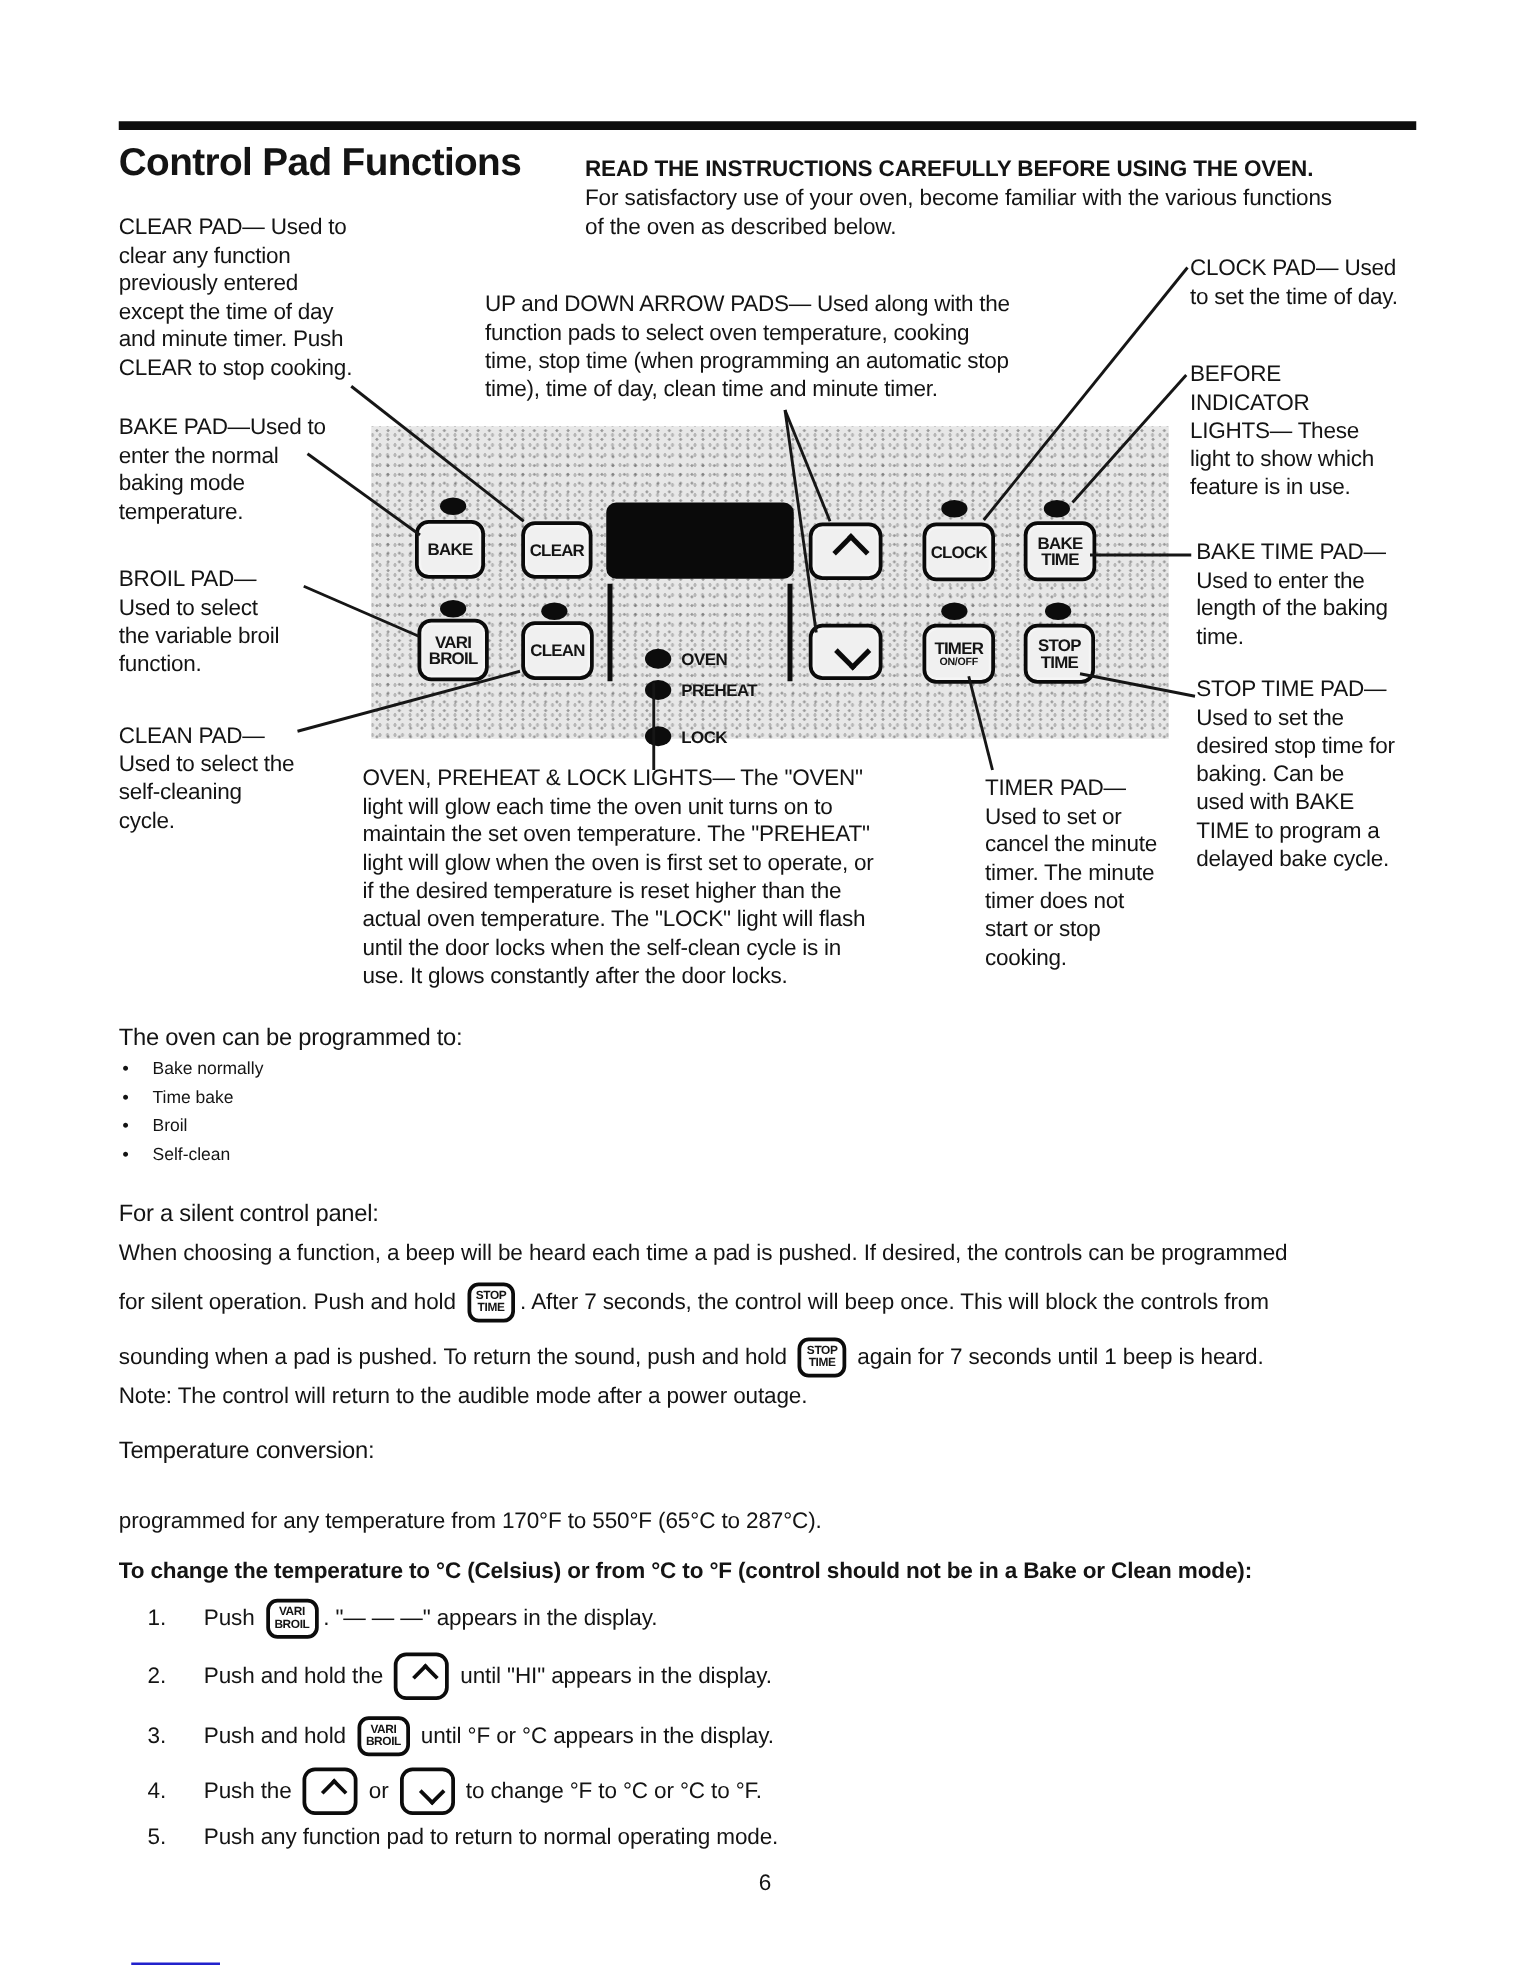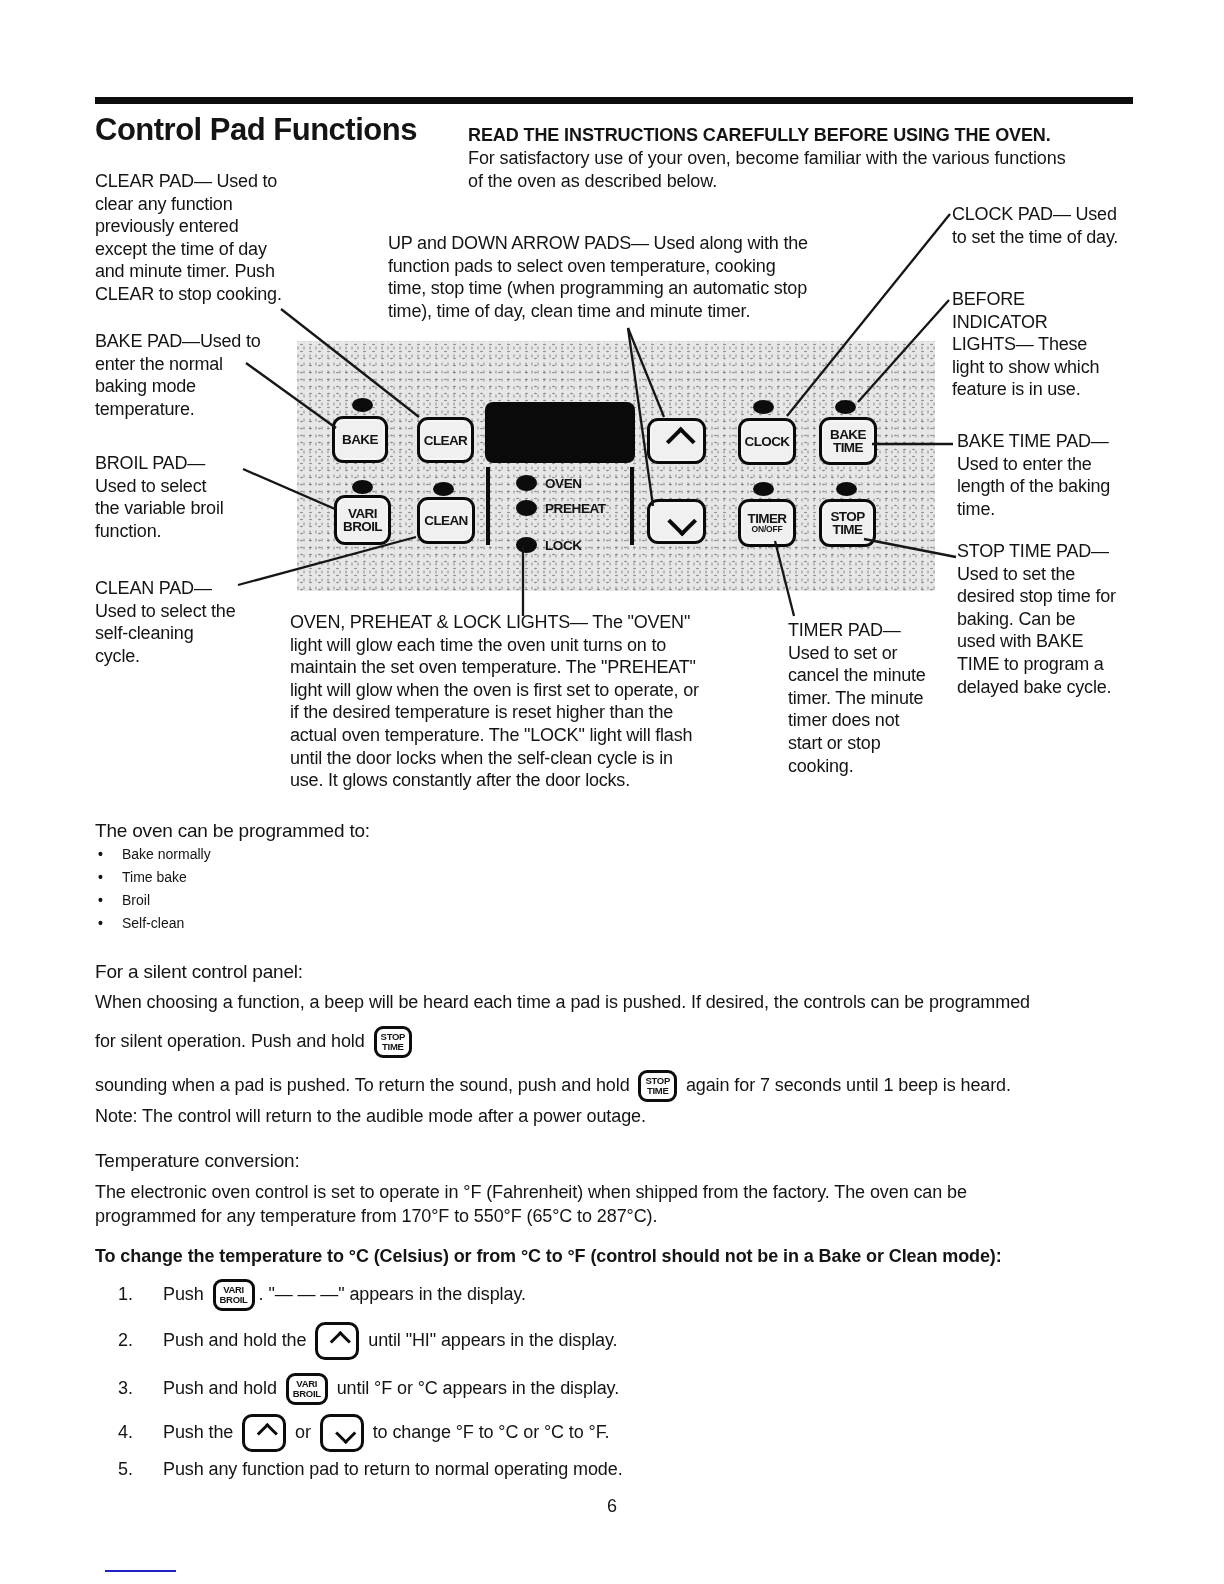--- a/index.html
+++ b/index.html
@@ -51,21 +51,21 @@
   .p-baketime{left:522px;top:76px;width:52px;height:42px;}
   .p-timer{left:441px;top:158px;width:52px;height:42px;}
   .p-stoptime{left:522px;top:158px;width:51px;height:42px;}
   .display{left:188px;top:61px;width:150px;height:61px;background:#0a0a0a;border-radius:8px;}
   .vbar{position:absolute;width:4px;height:78px;background:#0c0c0c;top:126px;}
   .vbar.l{left:189px;} .vbar.r{left:333px;}
   .ind-dot{position:absolute;width:21px;height:14px;background:#0c0c0c;border-radius:50%;}
   .d-bake{left:55px;top:57px;} .d-vari{left:55px;top:139px;} .d-clean{left:136px;top:141px;}
   .d-clock{left:456px;top:59px;} .d-baketime{left:538px;top:59px;}
   .d-timer{left:456px;top:141px;} .d-stoptime{left:539px;top:141px;}
-  .light-row{position:absolute;left:219px;display:flex;align-items:center;gap:8px;}
+  .light-row{position:absolute;left:219px;display:flex;align-items:center;gap:8px;margin-top:44px;}
   .lr-0{top:134px;} .lr-1{top:159px;} .lr-2{top:196px;}
   .light-row .ldot{width:21px;height:16px;background:#0c0c0c;border-radius:50%;}
   .light-row .llab{font-weight:bold;font-size:13.5px;letter-spacing:-0.4px;}
 
   .chev-b{width:17px;height:17px;border:solid #0a0a0a;border-width:4px 4px 0 0;display:inline-block;}
   .chev-up{transform:rotate(-45deg) translate(3px,3px);}
   .chev-down{transform:rotate(135deg) translate(-4px,-4px);}
   .chev-s{width:12px;height:12px;border:solid #0c0c0c;border-width:3px 3px 0 0;display:inline-block;}
   .chev-s.chev-up{transform:rotate(-45deg) translate(2px,2px);}
   .chev-s.chev-down{transform:rotate(135deg) translate(-3px,-3px);}
@@ -206,29 +206,29 @@
 <div class="bullet-row br-0"><span class="bg">•</span><span>Bake normally</span></div>
 <div class="bullet-row br-1"><span class="bg">•</span><span>Time bake</span></div>
 <div class="bullet-row br-2"><span class="bg">•</span><span>Broil</span></div>
 <div class="bullet-row br-3"><span class="bg">•</span><span>Self-clean</span></div>
 
 <div class="sec-h h-silent">For a silent control panel:</div>
 <div class="bodyline silent-l1">When choosing a function, a beep will be heard each time a pad is pushed. If desired, the controls can be programmed</div>
 <div class="bodyline silent-l2"><span>for silent operation. Push and hold </span><span class="minipad">
       <span class="mp-line">STOP</span>
       <span class="mp-line">TIME</span>
-    </span></div>
+    </span><span>. After 7 seconds, the control will beep once. This will block the controls from</span></div>
 <div class="bodyline silent-l3"><span>sounding when a pad is pushed. To return the sound, push and hold </span><span class="minipad">
       <span class="mp-line">STOP</span>
       <span class="mp-line">TIME</span>
     </span><span> again for 7 seconds until 1 beep is heard.</span></div>
 <div class="bodyline silent-note"><span class="b">Note:</span><span> The control will return to the audible mode after a power outage.</span></div>
 
 <div class="sec-h h-temp">Temperature conversion:</div>
-<div class="bodyline temp-body"><span>The electronic oven control is set to operate in °F (Fahrenheit) when shipped from the factory. The oven can be</span><br><span>programmed for any temperature from 170°F to 550°F (65°C to 287°C).</span></div>
+<div class="bodyline temp-body"><br><span>programmed for any temperature from 170°F to 550°F (65°C to 287°C).</span></div>
 <div class="bodyline change-h">To change the temperature to °C (Celsius) or from °C to °F (control should not be in a Bake or Clean mode):</div>
 
 <div class="step st-0"><span class="step-num">1.</span><span><span>Push </span><span class="minipad">
         <span class="mp-line">VARI</span>
         <span class="mp-line">BROIL</span>
       </span><span>. "— — —" appears in the display.</span></span></div>
 <div class="step st-1"><span class="step-num">2.</span><span><span>Push and hold the </span><span class="minipad glyph">
         <span class="chev-s chev-up"></span>
       </span><span> until "HI" appears in the display.</span></span></div>
 <div class="step st-2"><span class="step-num">3.</span><span><span>Push and hold </span><span class="minipad">

